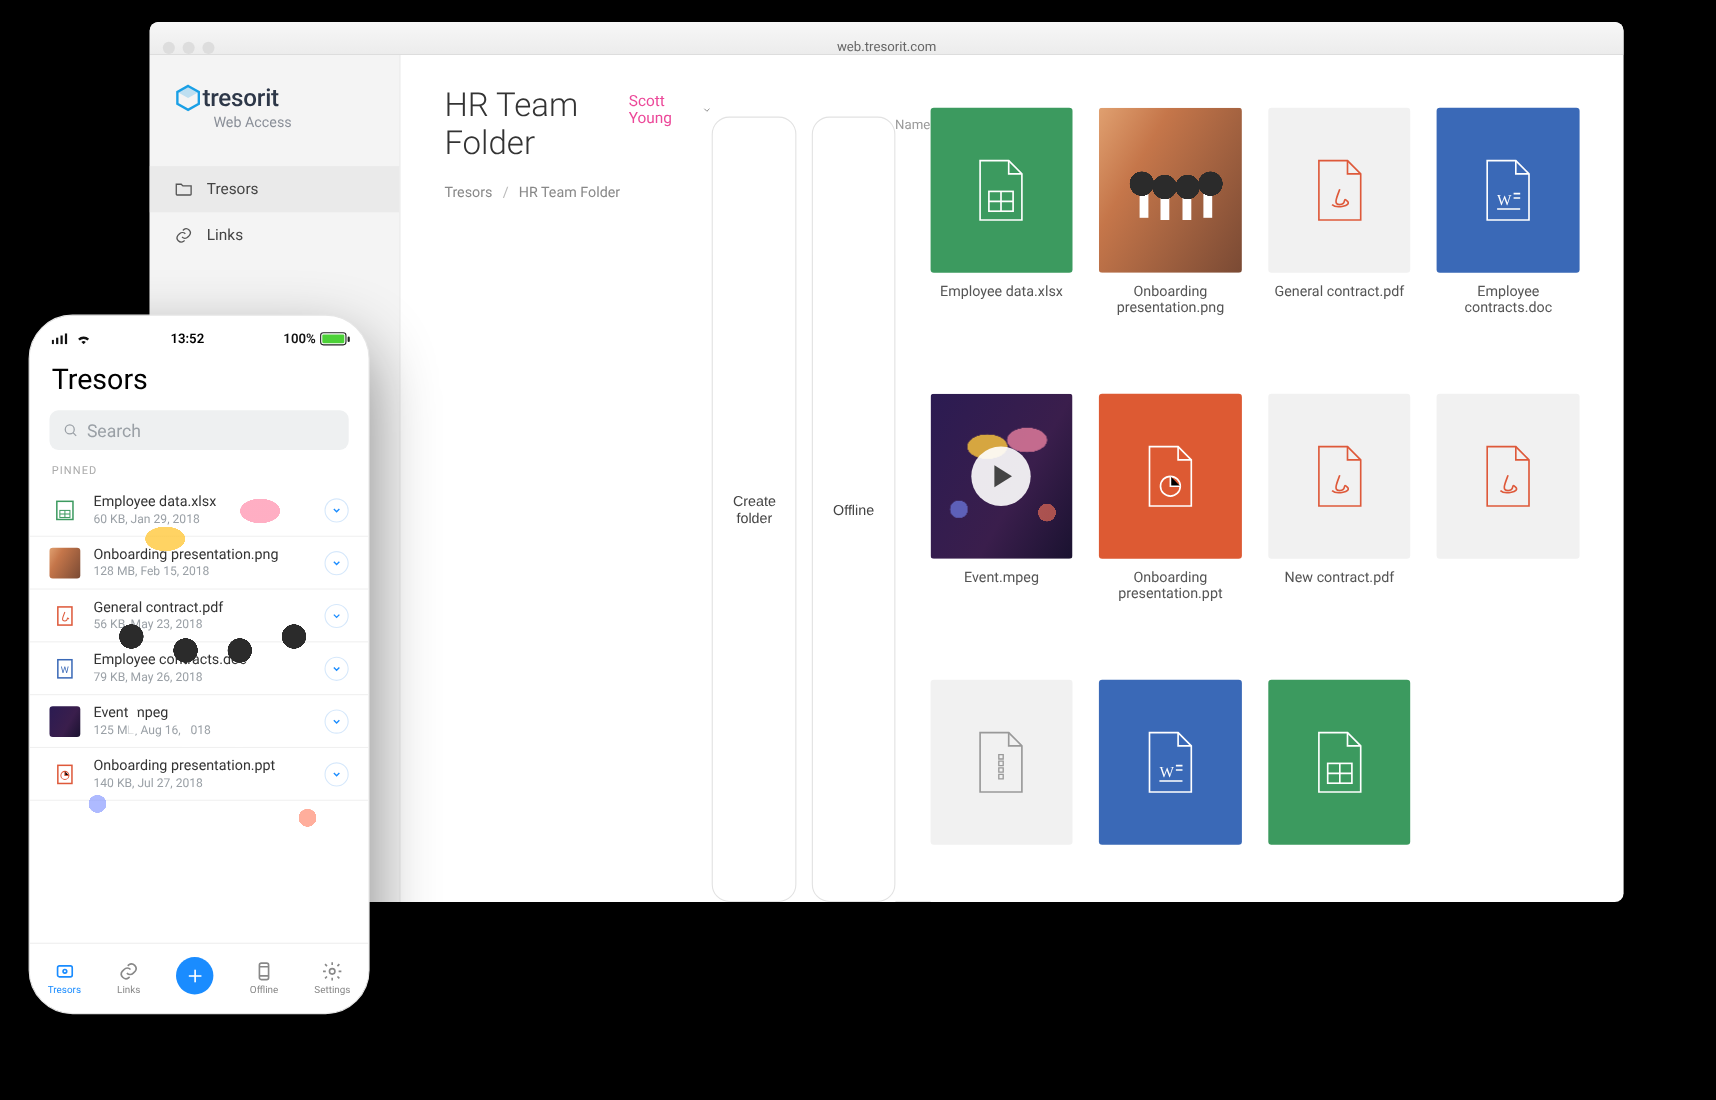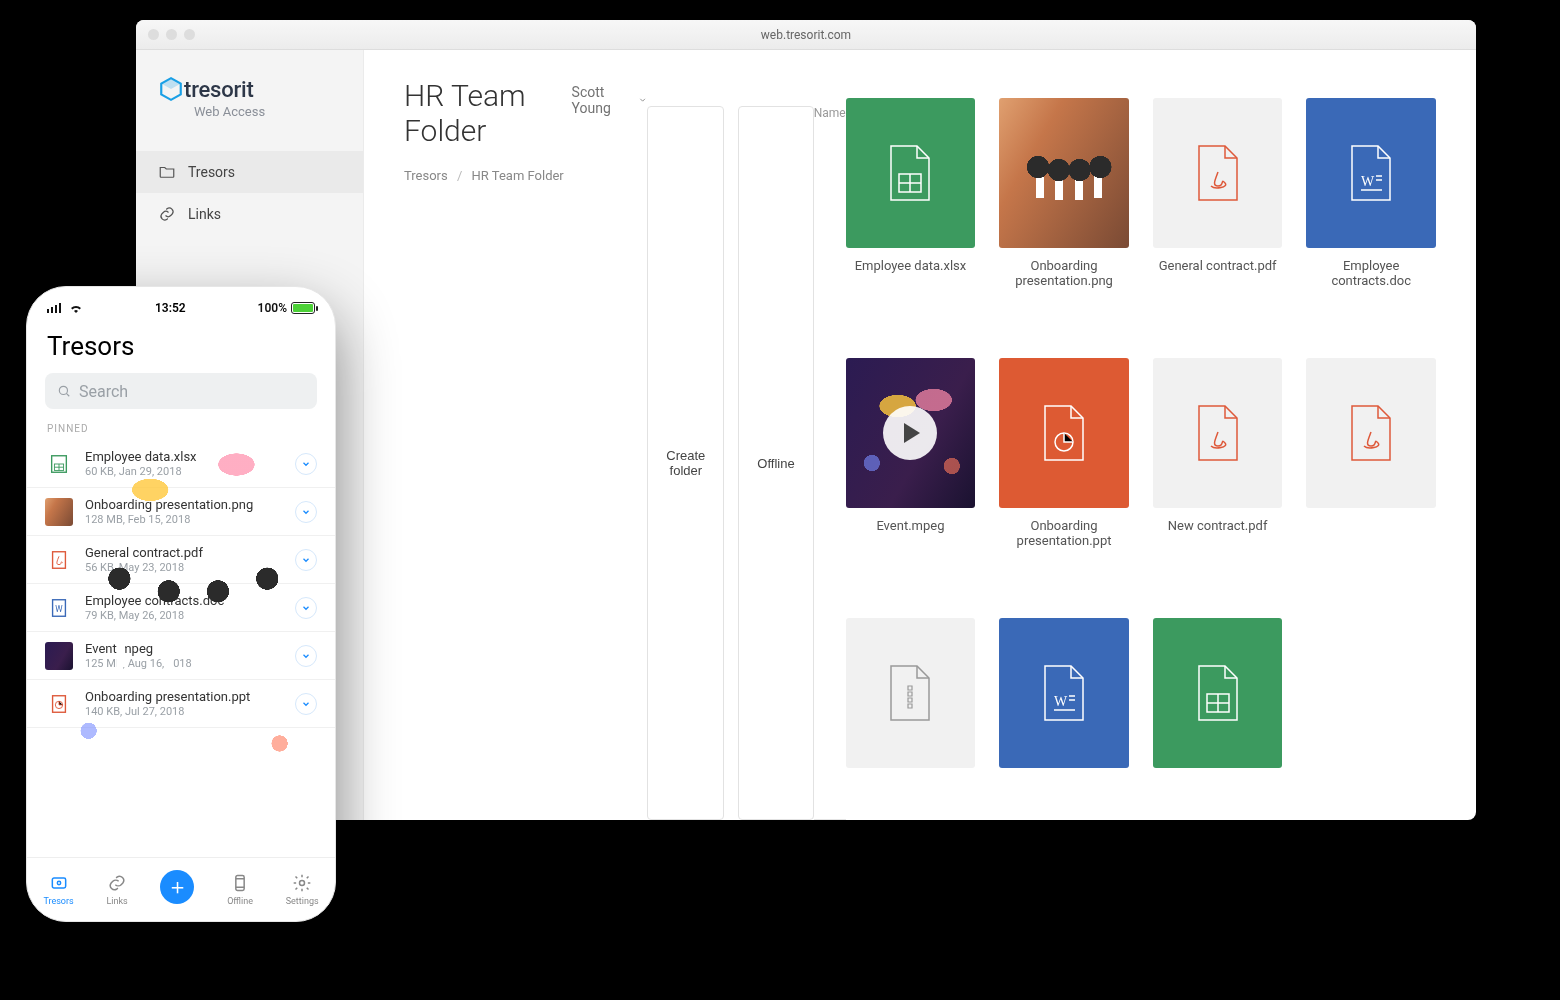--- a/index.html
+++ b/index.html
@@ -24,21 +24,21 @@
     box-shadow: 0 20px 50px rgba(0,0,0,.35);
     display: flex;
     flex-direction: column;
     overflow: hidden;
   }
   .browser-bar {
     height: 30px;
     background: linear-gradient(#f7f7f7,#ececec);
     border-bottom: 1px solid #ddd;
     display: flex;
-    align-items: center;
+    align-items: flex-end;
     justify-content: center;
     position: relative;
     font-size: 12px;
     color: #666;
   }
   .traffic { position: absolute; left: 12px; display: flex; gap: 7px; }
   .traffic span { width: 11px; height: 11px; border-radius: 50%; background: #ddd; }
 
   .app-body { flex: 1; display: flex; }
   .sidebar {
@@ -58,25 +58,25 @@
     cursor: pointer;
   }
   .nav-item.active { background: #eaeaea; }
   .nav-item svg, .nav-item .ico { width: 18px; height: 18px; stroke:#555; color:#555;}
 
   .main { flex: 1; padding: 28px 40px 0; overflow:hidden; display:flex; flex-direction:row;}
   .header-row { display:flex; justify-content:space-between; align-items:flex-start; }
   .page-title { font-size: 30px; font-weight: 300; color:#333; }
   .crumbs { margin-top: 20px; font-size: 13px; color:#888; }
   .crumbs .sep { margin:0 6px; color:#bbb;}
-  .user-btn { display:flex; align-items:center; gap:8px; color:#737373; font-size:14px; cursor:pointer; padding-top:6px;}
+  .user-btn { display:flex; align-items:center; gap:8px; color:#ec4899; font-size:14px; cursor:pointer; padding-top:6px;}
 
   .toolbar { margin-top: 28px; display:flex; gap:14px;}
   .btn {
-    border:1px solid #e2e2e2; background:#fff; border-radius:4px;
+    border:1px solid #e2e2e2; background:#fff; border-radius:16px;
     padding:10px 18px; font-size:13px; color:#444; cursor:pointer;
   }
   .col-name { margin-top: 28px; font-size:12px; color:#999; padding-bottom:10px; border-bottom:1px solid #e4e4e4;}
 
   .grid { margin-top: 20px; display:grid; grid-template-columns: repeat(4, 1fr); gap: 22px 24px; padding-bottom:4px;}
   .tile { cursor:pointer; }
   .thumb { width:100%; height:150px; border-radius:3px; display:flex; align-items:center; justify-content:center; position:relative; overflow:hidden;}
   .thumb.grey { background:#f1f1f1; }
   .thumb.green { background:#3c9a5f; }
   .thumb.blue  { background:#3a69b7; }

